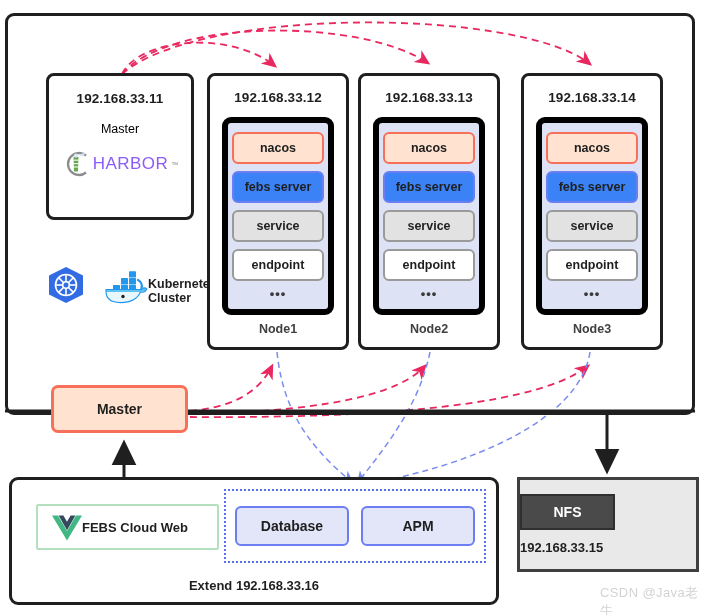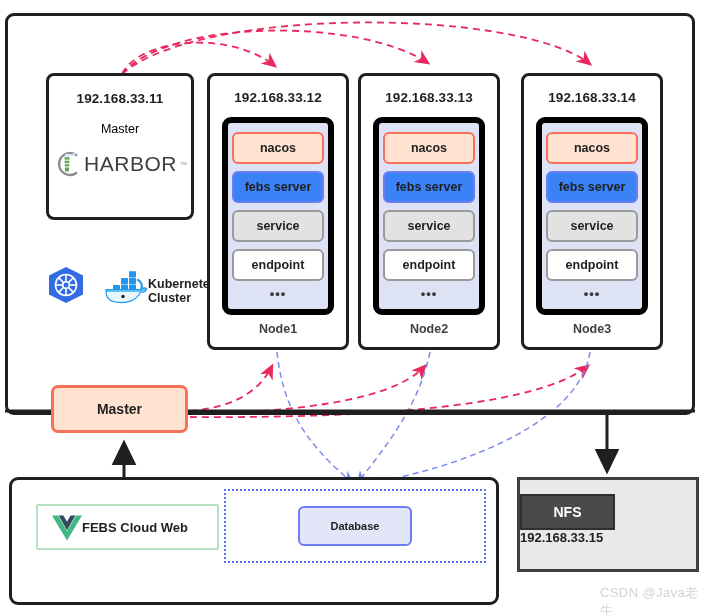--- a/index.html
+++ b/index.html
@@ -64,22 +64,22 @@
     color: #000000;
     margin-top: 16px;
   }
   .harbor-logo {
     margin-top: 14px;
     display: flex;
     align-items: center;
     gap: 3px;
   }
   .harbor-text {
-    font-size: 21px;
-    color: #404040;
+    font-size: 17px;
+    color: #8b5cf6;
     letter-spacing: 0.5px;
     font-family: "Liberation Sans", sans-serif;
   }
   .harbor-tm {
     font-size: 7px;
     color: #8c8c8c;
     vertical-align: super;
   }
 
   
@@ -239,21 +239,21 @@
   .svc-chip {
     box-sizing: border-box;
     width: 114px;
     height: 40px;
     border: 2px solid #6c7ef2;
     border-radius: 6px;
     background: #e2e6f8;
     display: flex;
     align-items: center;
     justify-content: center;
-    font-size: 11px;
+    font-size: 14px;
     font-weight: bold;
     color: #1f1f1f;
   }
 
   
   .nfs-frame {
     left: 517px; top: 477px;
     width: 182px; height: 95px;
     border: 3px solid #3f3f3f;
     background: #e9e9e9;
@@ -269,20 +269,21 @@
     background: #4a4a4a;
     border: 2px solid #2f2f2f;
     display: flex;
     align-items: center;
     justify-content: center;
     color: #ffffff;
     font-size: 14px;
     font-weight: bold;
   }
   .nfs-ip {
+    margin-top: 10px;
     font-size: 13px;
     font-weight: bold;
     color: #1f1f1f;
   }
 
   .watermark {
     position: absolute;
     left: 560px;
     top: 584px;
     font-size: 13px;
@@ -423,31 +424,33 @@
       <div class="chip service">service</div>
       <div class="chip endpoint">endpoint</div>
       <div class="ellipsis">•••</div>
     </div>
     <div class="node-name">Node3</div>
   </div>
 
   <div class="box ingress-box">Master</div>
 
   <div class="box extend-frame"></div>
+  <div class="extend-label">Extend 192.168.33.16</div>
 
   <div class="box web-box">
     <svg width="30" height="27" viewBox="0 0 30 27">
       <polygon points="0,1.5 6,1.5 15,17 24,1.5 30,1.5 15,26.5" fill="#41b883"></polygon>
       <polygon points="6.6,1.5 11.4,1.5 15,7.8 18.6,1.5 23.4,1.5 15,16.2" fill="#35495e"></polygon>
     </svg>
     <span class="web-label">FEBS Cloud Web</span>
   </div>
 
   <div class="box dotted-group">
     <div class="svc-chip">Database</div>
+    <div class="svc-chip">APM</div>
   </div>
 
   <div class="box nfs-frame">
     <div class="nfs-chip">NFS</div>
     <div class="nfs-ip">192.168.33.15</div>
   </div>
 
   <div class="watermark">CSDN @Java老牛</div>
 </div>
 

